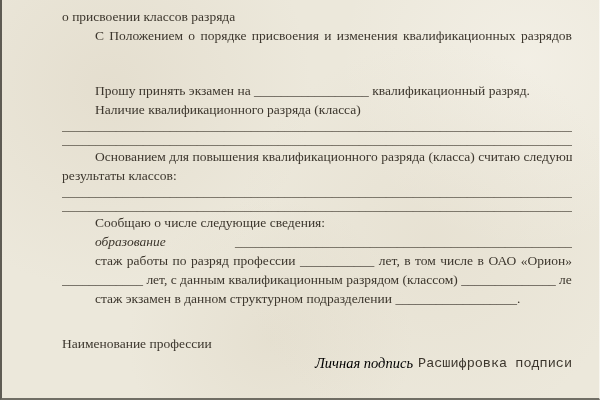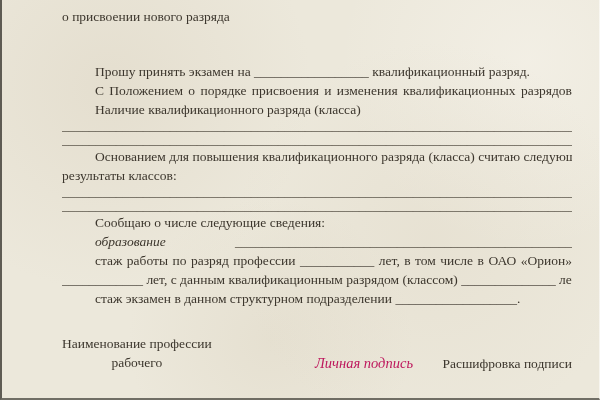--- a/index.html
+++ b/index.html
@@ -40,43 +40,43 @@
     letter-spacing: 0;
     color: #464035;
   }
   .edu { display: flex; font-style: italic; }
   .edu .blank { flex: 1 1 auto; overflow: hidden; white-space: nowrap; color:#464035; }
   .footer {
     position: relative;
     height: 40px;
     margin-top: 26px;
   }
-  .prof-label { position: absolute; left: 0; top: 0; text-align: center; }
+  .prof-label { position: absolute; left: 0; top: 0; }
   .signature-link {
     position: absolute;
     left: 253px;
     bottom: 1px;
     font-style: italic;
     font-size: 14.5px;
-    color: #be185d;
+    color: #000000;
     text-decoration: none;
     cursor: pointer;
   }
-  .decode { position: absolute; right: 0; bottom: 1px; }
+  .decode { position: absolute; right: 0; bottom: 1px; font-family: Liberation Mono, monospace; }
 </style>
 </head>
 <body>
 
 <div class="doc">
 
-  <div class="line">о присвоении нового разряда</div>
+  <div class="line">о присвоении классов разряда</div>
+
+  <div class="line indent jl">С Положением о порядке присвоения и изменения квалификационных разрядов</div>
 
   <div class="line indent gap-lg">Прошу принять экзамен на _________________ квалификационный разряд.</div>
-
-  <div class="line indent jl">С Положением о порядке присвоения и изменения квалификационных разрядов</div>
 
   <div class="line indent">Наличие квалификационного разряда (класса)</div>
 
   <div class="line rule">_______________________________________________________________________________________________</div>
   <div class="line rule">_______________________________________________________________________________________________</div>
 
   <div class="line indent jl">Основанием для повышения квалификационного разряда (класса) считаю следующие</div>
   <div class="line">результаты классов:</div>
 
   <div class="line rule">_______________________________________________________________________________________________</div>
@@ -90,19 +90,18 @@
     <span class="blank">_________________________________________________________________</span>
   </div>
 
   <div class="line indent jl">стаж работы по разряд профессии ___________ лет, в том числе в ОАО «Орион»</div>
   <div class="line">____________ лет, с данным квалификационным разрядом (классом) ______________ лет;</div>
   <div class="line indent">стаж экзамен в данном структурном подразделении __________________.</div>
 
   <div class="footer">
     <div class="prof-label">
       <div>Наименование профессии</div>
-      <div>рабочего</div>
     </div>
     <a class="signature-link">Личная подпись</a>
     <div class="decode">Расшифровка подписи</div>
   </div>
 
 </div>
 
 </body></html>

